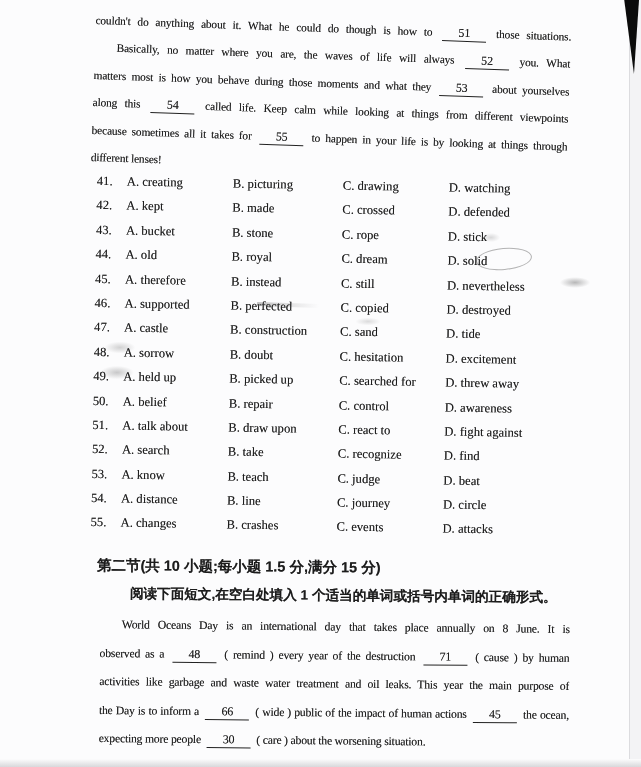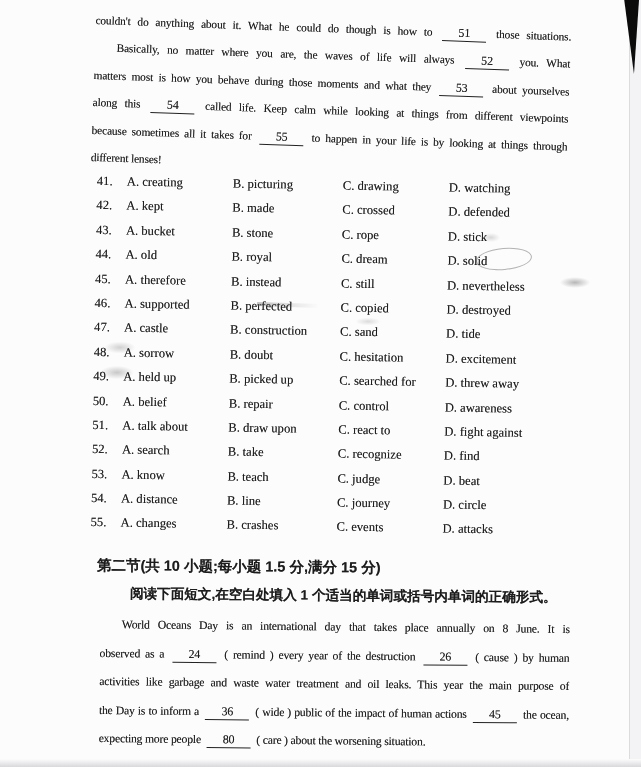--- a/index.html
+++ b/index.html
@@ -171,24 +171,24 @@
         <span class="q-opt">D. attacks</span>
       </div>
     </section>
 
   <div class="cn heading">第二节(共 10 小题;每小题 1.5 分,满分 15 分)</div>
   <div class="cn instruction">阅读下面短文,在空白处填入 1 个适当的单词或括号内单词的正确形式。</div>
 
   <section class="para para2">
 
   <div class="line indent">World Oceans Day is an international day that takes place annually on 8 June. It is</div>
-      <div class="line">observed as a <span class="blank">24</span> ( remind ) every year of the destruction <span class="blank">26</span> ( cause ) by human</div>
+      <div class="line">observed as a <span class="blank">48</span> ( remind ) every year of the destruction <span class="blank">71</span> ( cause ) by human</div>
       <div class="line">activities like garbage and waste water treatment and oil leaks. This year the main purpose of</div>
-      <div class="line">the Day is to inform a <span class="blank">36</span> ( wide ) public of the impact of human actions <span class="blank">45</span> the ocean,</div>
-      <div class="line no-just">expecting more people <span class="blank">80</span> ( care ) about the worsening situation.</div>
+      <div class="line">the Day is to inform a <span class="blank">66</span> ( wide ) public of the impact of human actions <span class="blank">45</span> the ocean,</div>
+      <div class="line no-just">expecting more people <span class="blank">30</span> ( care ) about the worsening situation.</div>
     </section>
 
   <div class="smudge s-ring"></div>
   <div class="smudge s-nev"></div>
   <div class="smudge s-48"></div>
   <div class="smudge s-49"></div>
   <div class="smudge s-perf"></div>
   <div class="smudge s-sand"></div>
   <div class="smudge s-stick"></div>
 

